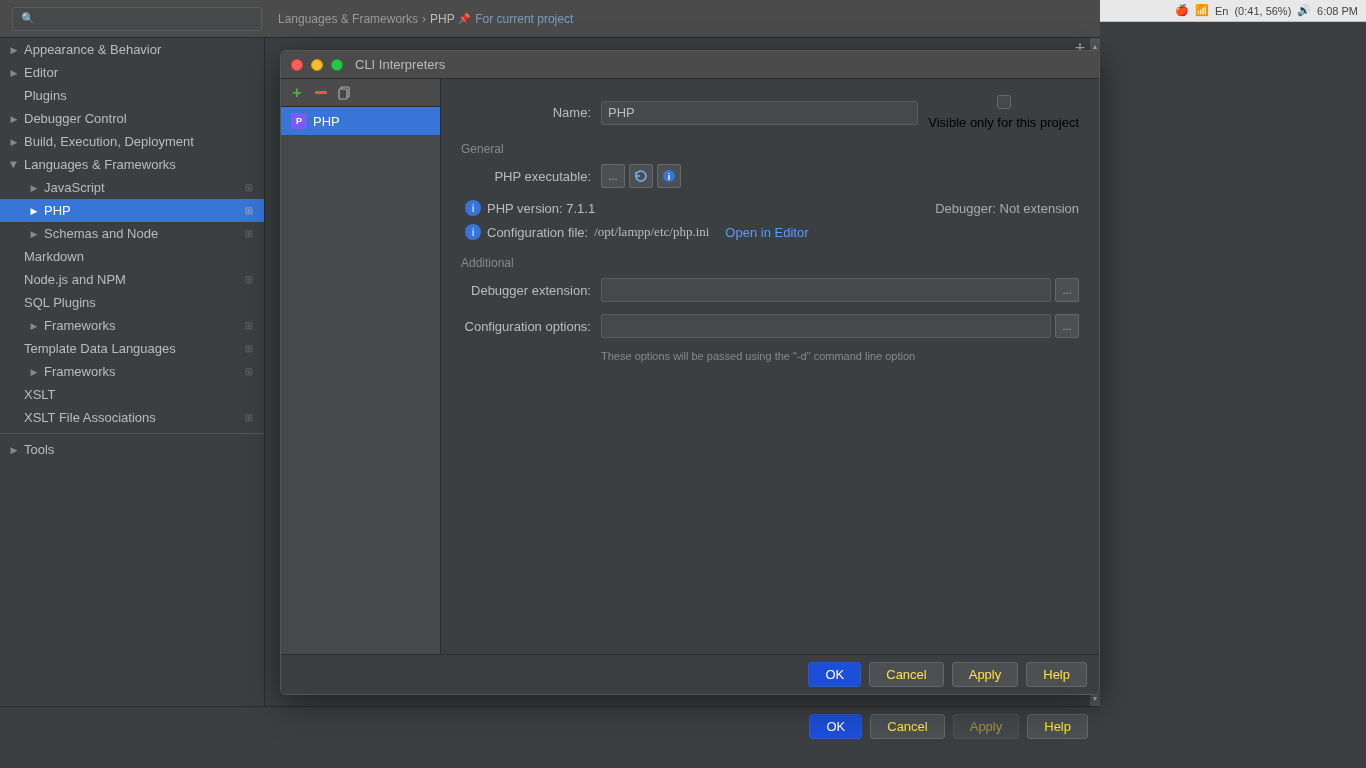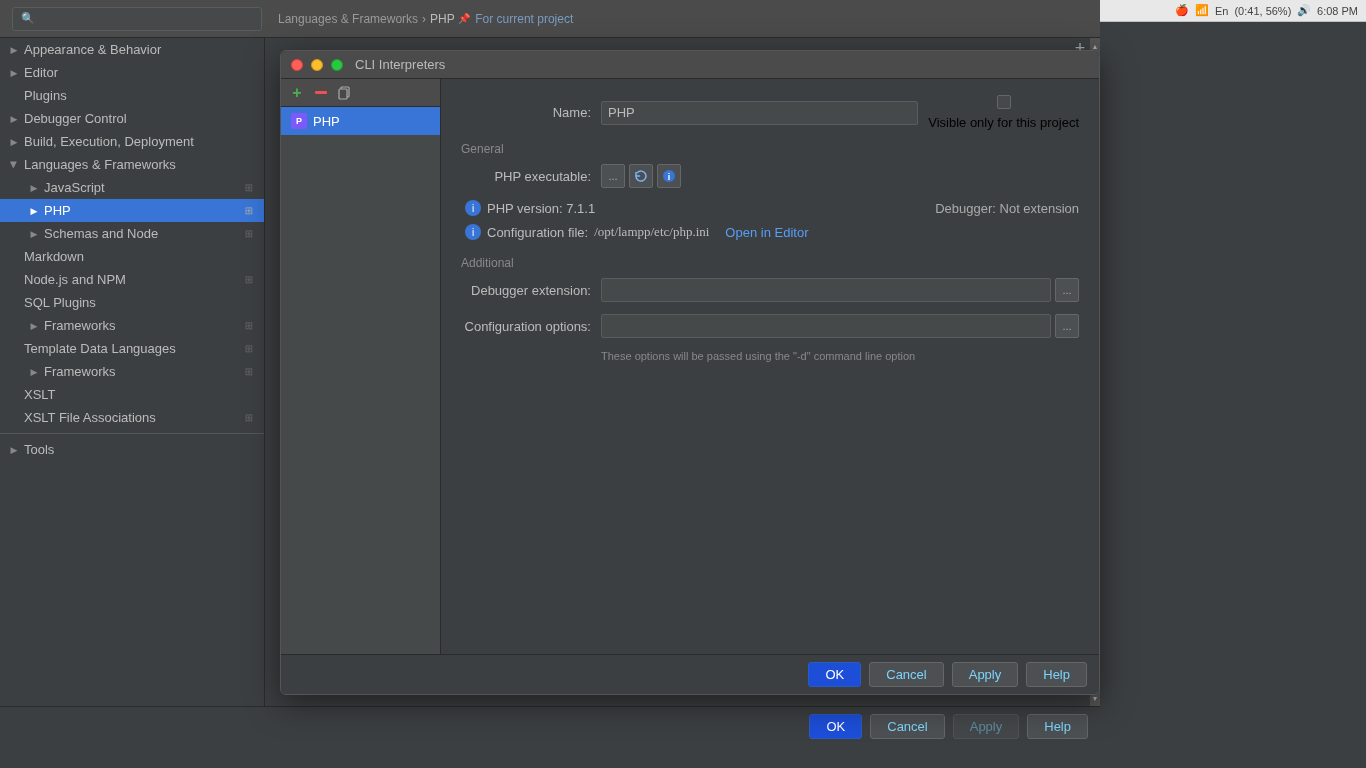--- a/index.html
+++ b/index.html
@@ -166,21 +166,21 @@
       padding: 0 12px;
       gap: 8px;
     }
 
     .btn {
       padding: 4px 16px;
       border-radius: 3px;
       font-size: 13px;
       cursor: pointer;
       border: 1px solid #666;
-      color: #7dd3fc;
+      color: #fde047;
       background: #4c5052;
     }
     .btn.primary {
       background: #1d4ed8;
       border-color: #2a5bbf;
       color: white;
     }
     .btn.disabled {
       opacity: 0.5;
       cursor: default;

